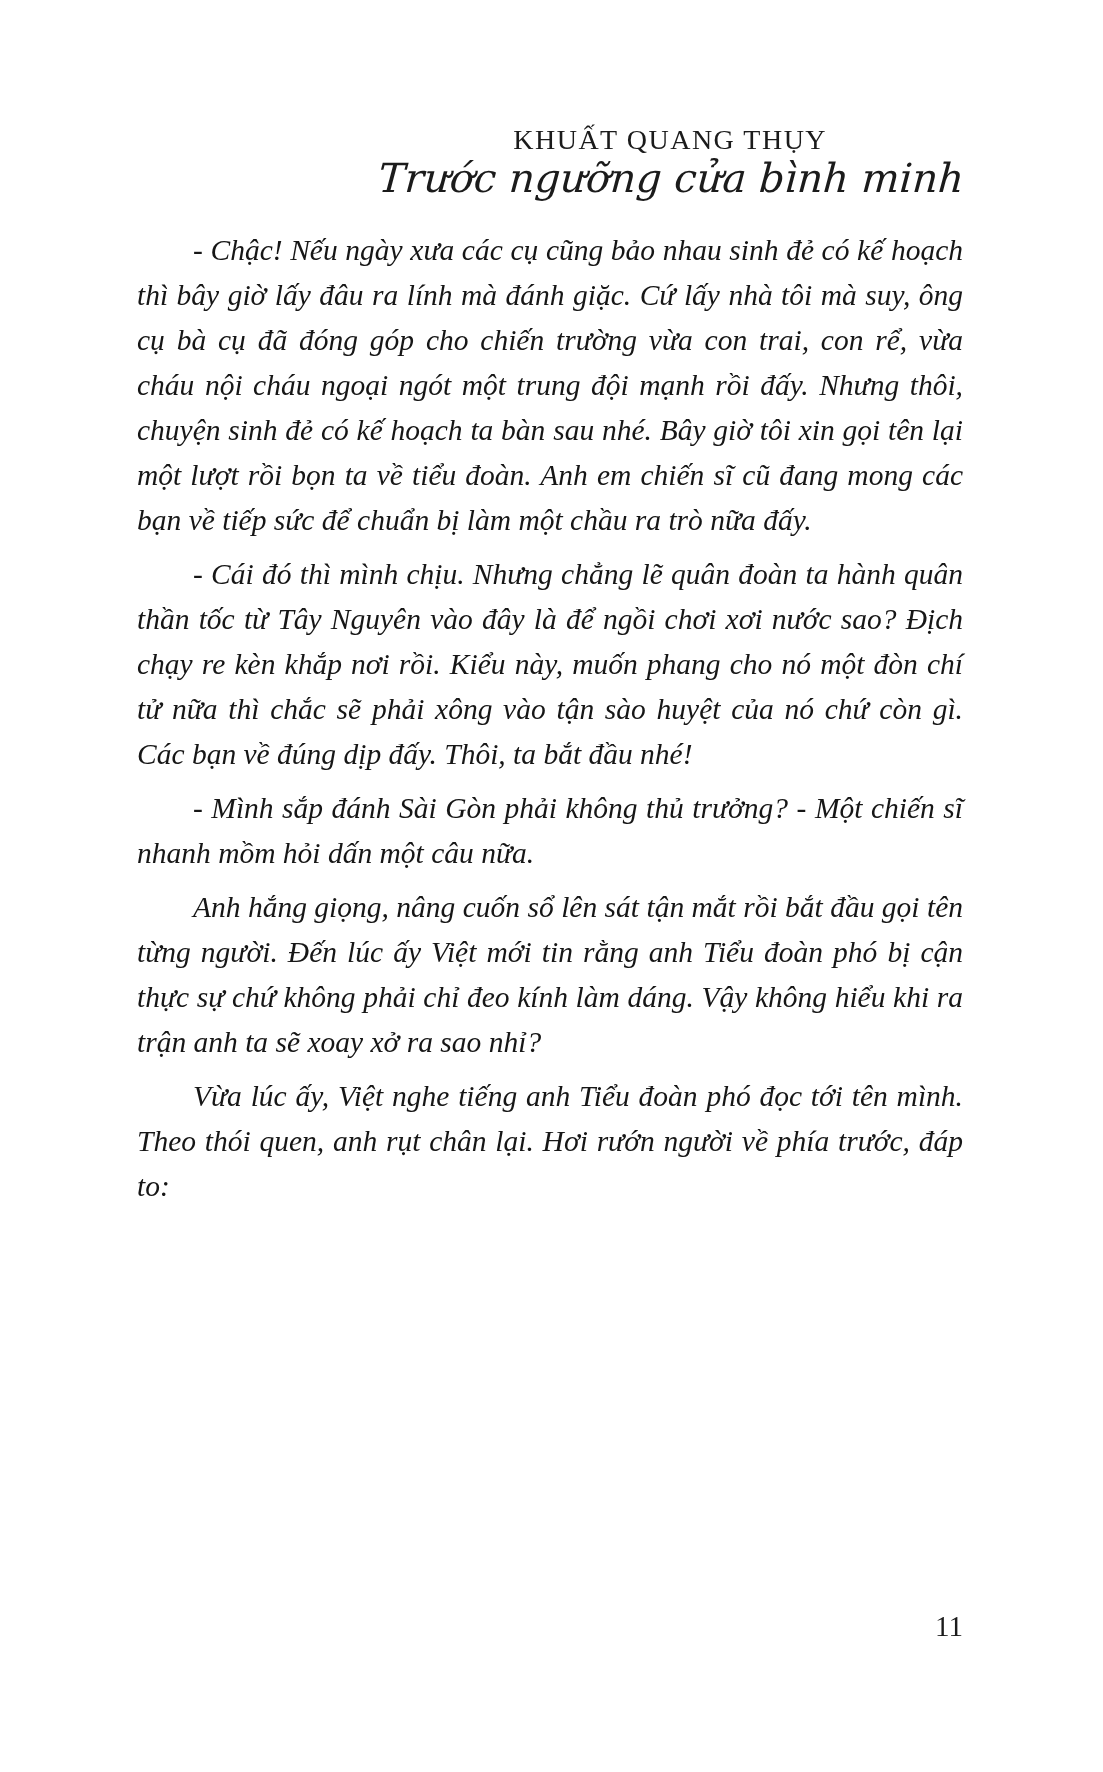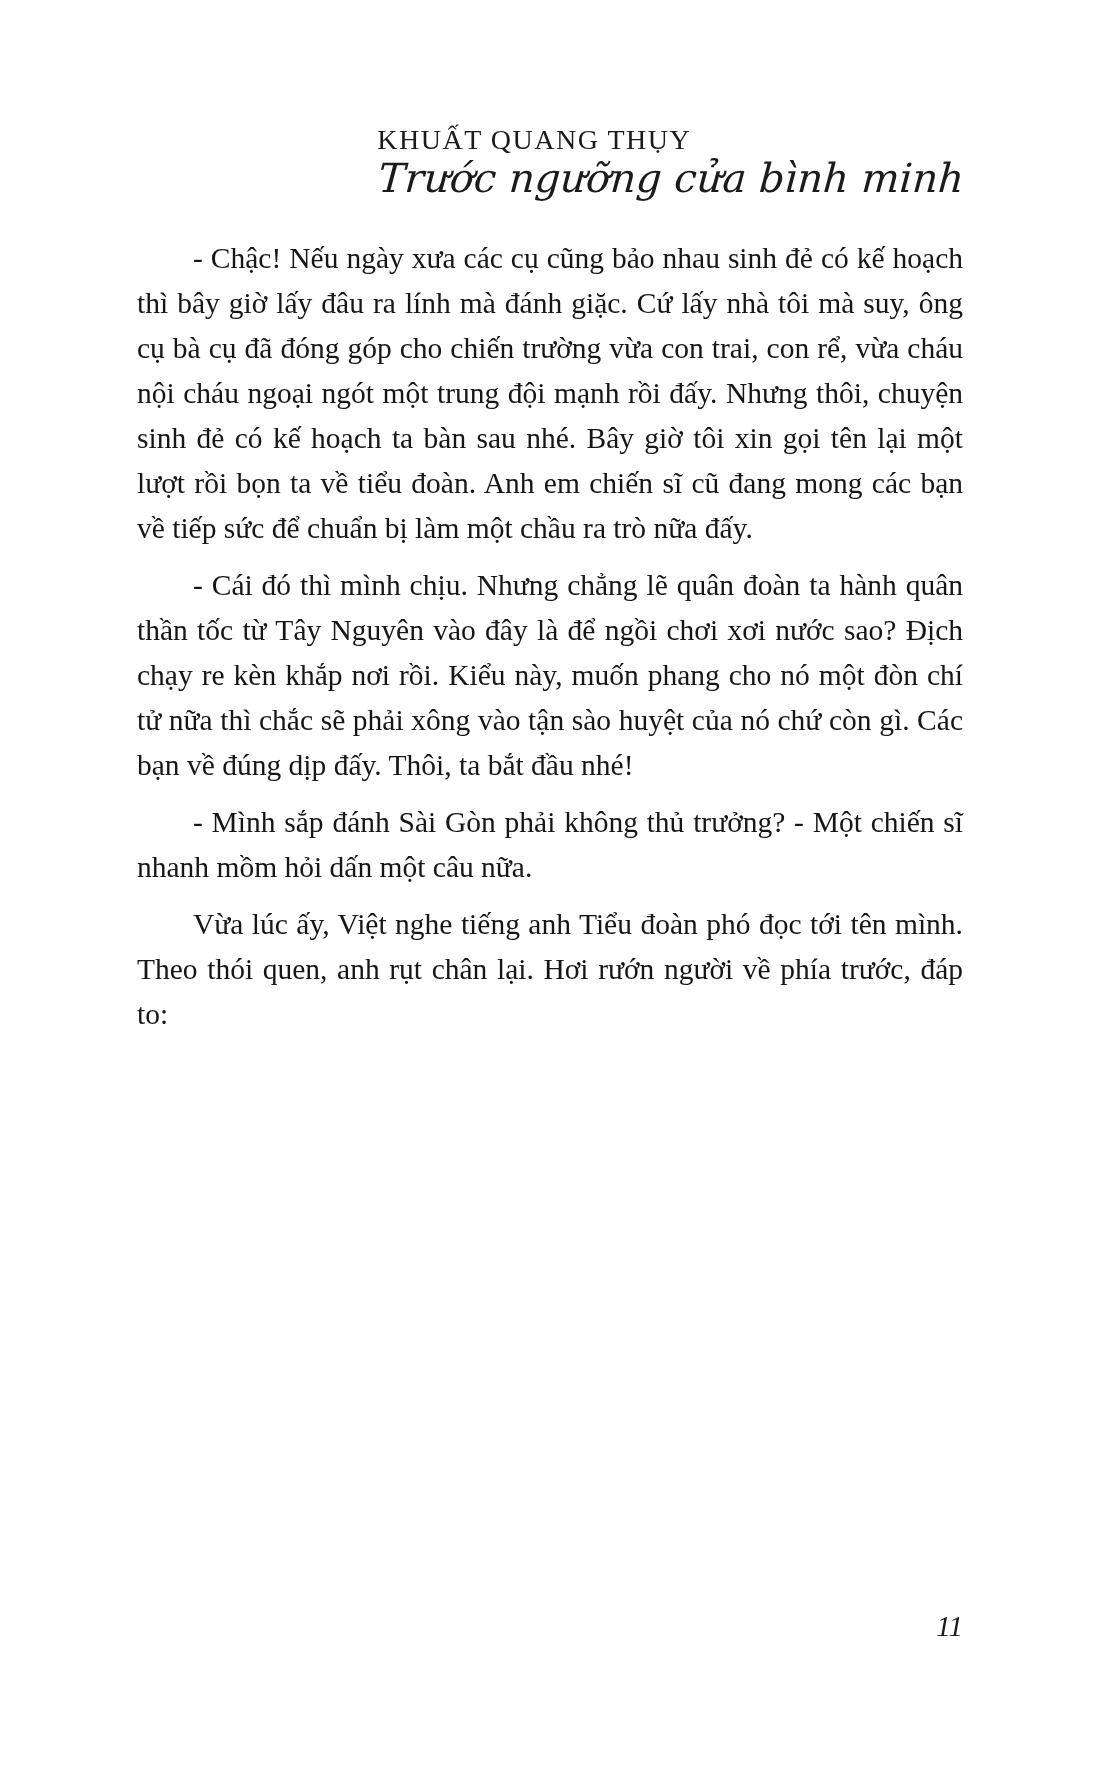--- a/index.html
+++ b/index.html
@@ -14,21 +14,21 @@
     background: #ffffff;
     color: #141414;
     font-family: "Liberation Serif", serif;
     overflow: hidden;
   }
   
   .running-head {
     position: absolute;
     top: 126px;
     right: 140px;
-    text-align: left;
+    text-align: center;
     line-height: 1;
   }
   .author {
     font-size: 28px;
     letter-spacing: 1.5px;
     color: #1b1b1b;
     white-space: nowrap;
   }
   .book-title {
     margin-top: 4px;
@@ -45,45 +45,46 @@
     position: absolute;
     top: 224px;
     left: 137px;
     width: 826px;
     font-size: 29.5px;
     line-height: 45px;
     text-align: justify;
     color: #161616;
   }
   .body-text p {
-    margin: 12px 0 9px 0;
+    margin: 4px 0 9px 0;
     text-indent: 56px;
+    font-style: italic;
   }
   
   .page-number {
     position: absolute;
     top: 1610px;
     right: 140px;
     font-size: 29px;
     color: #1b1b1b;
-    font-style: italic;
   }
 </style>
 </head>
 <body>
 
 <div class="page">
 
   <div class="running-head">
     <div class="author">KHUẤT QUANG THỤY</div>
     <div class="book-title">Trước ngưỡng cửa bình minh</div>
   </div>
 
   <div class="body-text">
     <p>- Chậc! Nếu ngày xưa các cụ cũng bảo nhau sinh đẻ có kế hoạch thì bây giờ lấy đâu ra lính mà đánh giặc. Cứ lấy nhà tôi mà suy, ông cụ bà cụ đã đóng góp cho chiến trường vừa con trai, con rể, vừa cháu nội cháu ngoại ngót một trung đội mạnh rồi đấy. Nhưng thôi, chuyện sinh đẻ có kế hoạch ta bàn sau nhé. Bây giờ tôi xin gọi tên lại một lượt rồi bọn ta về tiểu đoàn. Anh em chiến sĩ cũ đang mong các bạn về tiếp sức để chuẩn bị làm một chầu ra trò nữa đấy.</p>
     <p>- Cái đó thì mình chịu. Nhưng chẳng lẽ quân đoàn ta hành quân thần tốc từ Tây Nguyên vào đây là để ngồi chơi xơi nước sao? Địch chạy re kèn khắp nơi rồi. Kiểu này, muốn phang cho nó một đòn chí tử nữa thì chắc sẽ phải xông vào tận sào huyệt của nó chứ còn gì. Các bạn về đúng dịp đấy. Thôi, ta bắt đầu nhé!</p>
     <p>- Mình sắp đánh Sài Gòn phải không thủ trưởng? - Một chiến sĩ nhanh mồm hỏi dấn một câu nữa.</p>
+    <p>Anh hắng giọng, nâng cuốn sổ lên sát tận mắt rồi bắt đầu gọi tên từng người. Đến lúc ấy Việt mới tin rằng anh Tiểu đoàn phó bị cận thực sự chứ không phải chỉ đeo kính làm dáng. Vậy không hiểu khi ra trận anh ta sẽ xoay xở ra sao nhỉ?</p>
     <p>Vừa lúc ấy, Việt nghe tiếng anh Tiểu đoàn phó đọc tới tên mình. Theo thói quen, anh rụt chân lại. Hơi rướn người về phía trước, đáp to:</p>
   </div>
 
   <div class="page-number">11</div>
 
 </div>
 
 </body></html>

